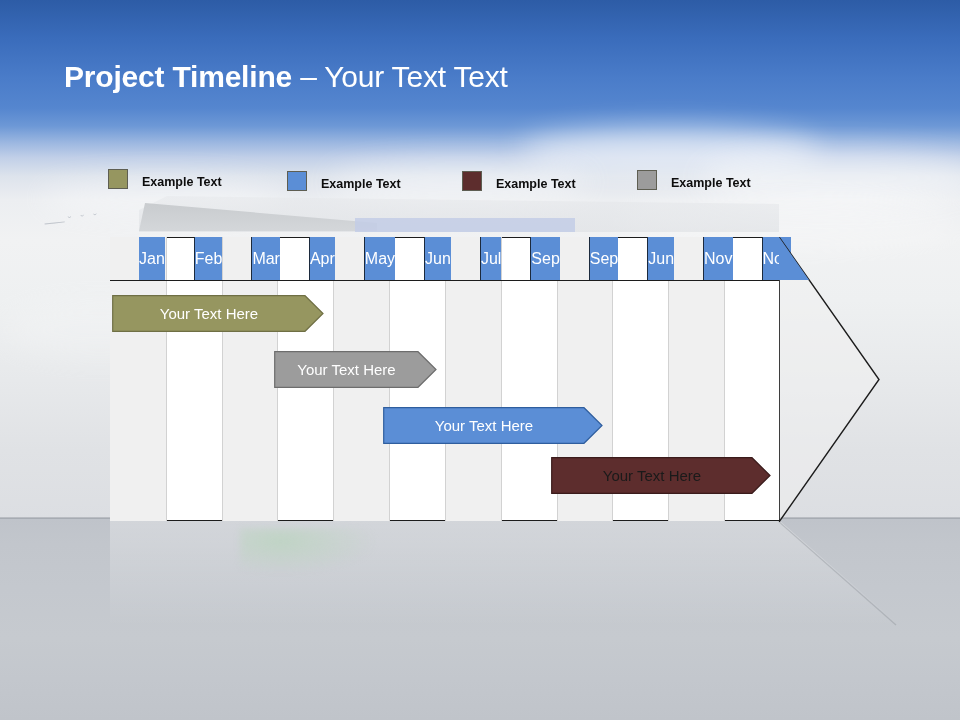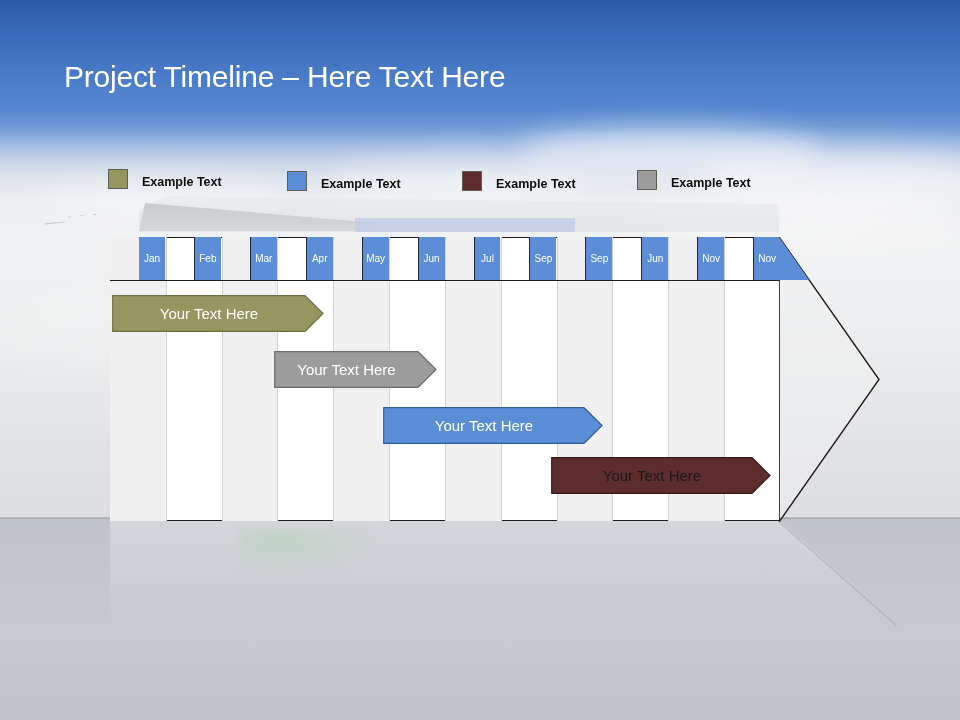--- a/index.html
+++ b/index.html
@@ -109,21 +109,21 @@
     user-select:none;
   }
 
   
   .title {
     position:absolute; left:64px; top:60px;
     font-size:30px; color:#ffffff;
     white-space:nowrap;
     letter-spacing:-0.2px;
   }
-  .title .strong { font-weight:normal; }
+  .title .strong { font-weight:bold; }
   .title .light  { font-weight:normal; }
 
   
   .legend-item { position:absolute; display:flex; align-items:flex-end; }
   .legend-swatch {
     width:20px; height:20px;
     border:1px solid #5e5e52;
     flex:0 0 auto;
   }
   .legend-label {
@@ -161,21 +161,21 @@
   
   .head-row {
     position:absolute; left:0; top:0; right:0; height:44px;
     display:flex;
     border-bottom:1.5px solid #1c1c1c;
   }
   .head-cell {
     flex:1 1 0;
     background:#5b8ed6;
     color:#ffffff;
-    font-size:10px;
+    font-size:16px;
     display:flex; align-items:center; justify-content:center;
     border-left:1.5px solid #1c2a3d;
     position:relative;
     margin-left:29px;
   }
   .head-cell:first-child { border-left:none; }
 
   
   .chart-arrow {
     position:absolute; left:779px; top:237px;
@@ -227,21 +227,21 @@
 
   <div class="sea"></div>
   <div class="horizon-line"></div>
   <div class="reflect-body"></div>
   <div class="reflect-patch"></div>
   <svg class="reflect-edge" viewBox="0 0 132 108">
     <path d="M0 0 L118 104" stroke="rgba(120,126,134,0.30)" stroke-width="1.2" fill="none"></path>
   </svg>
 
   <div class="title">
-    <span class="strong">Project Timeline</span><span class="light"> – Here Text Here</span>
+    <span class="strong">Project Timeline</span><span class="light"> – Your Text Text</span>
   </div>
 
   <div class="legend-item" id="lg0">
     <span class="legend-swatch" style="background: rgb(150, 150, 96);"></span>
     <span class="legend-label">Example Text</span>
   </div>
   <div class="legend-item" id="lg1">
     <span class="legend-swatch" style="background: rgb(91, 142, 214);"></span>
     <span class="legend-label">Example Text</span>
   </div>

